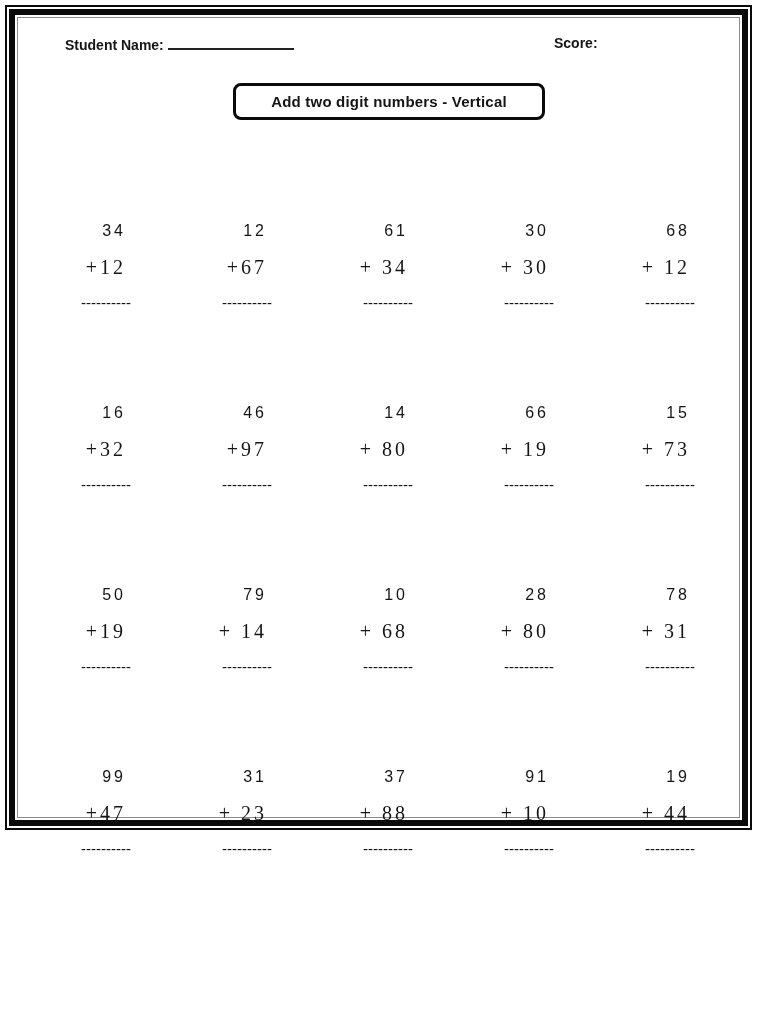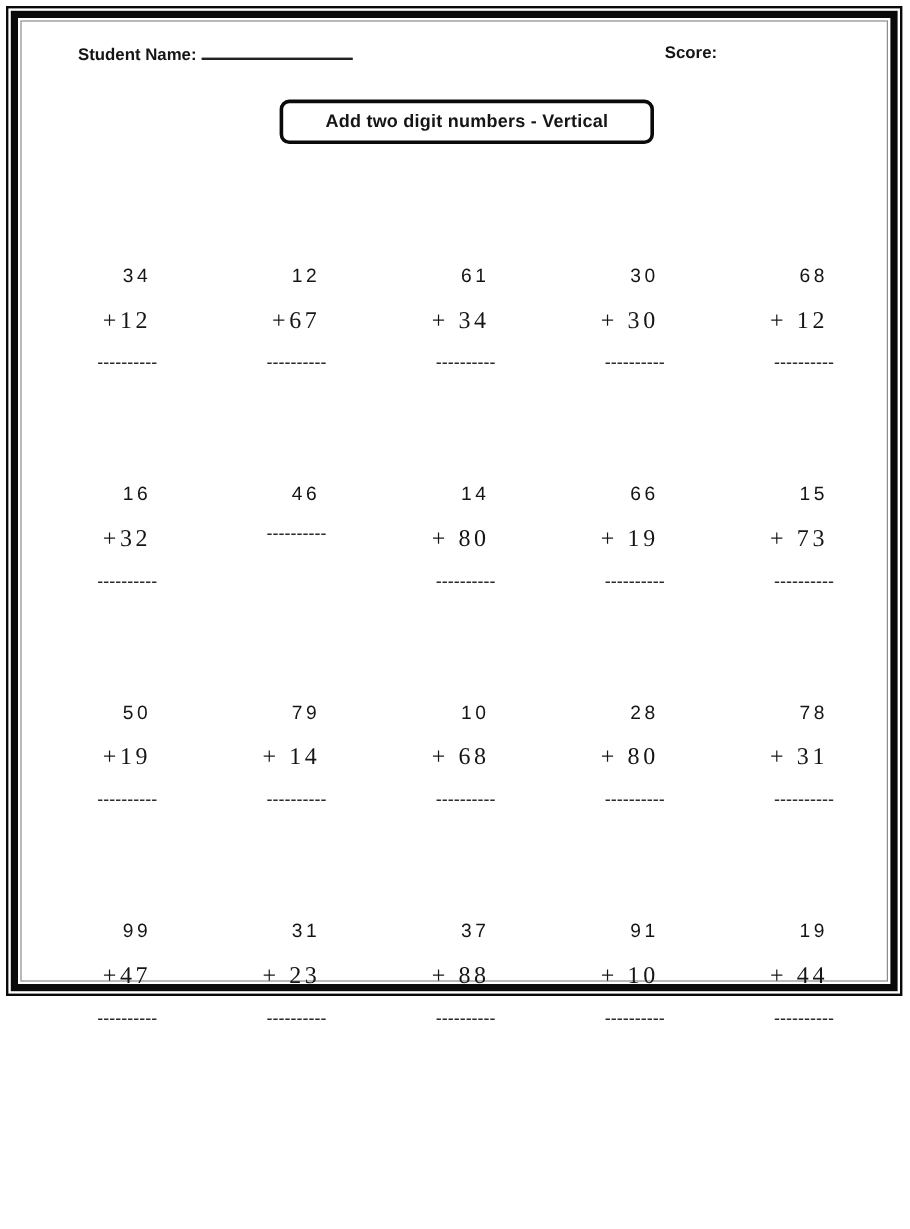--- a/index.html
+++ b/index.html
@@ -164,20 +164,21 @@
   </div>
 
   <div class="problem">
     <div class="p-top">16</div>
     <div class="p-bot">+32</div>
     <div class="p-dash">----------</div>
   </div>
 
   <div class="problem">
     <div class="p-top">46</div>
+    <div class="p-bot">+97</div>
     <div class="p-dash">----------</div>
   </div>
 
   <div class="problem">
     <div class="p-top">14</div>
     <div class="p-bot">+ 80</div>
     <div class="p-dash">----------</div>
   </div>
 
   <div class="problem">

